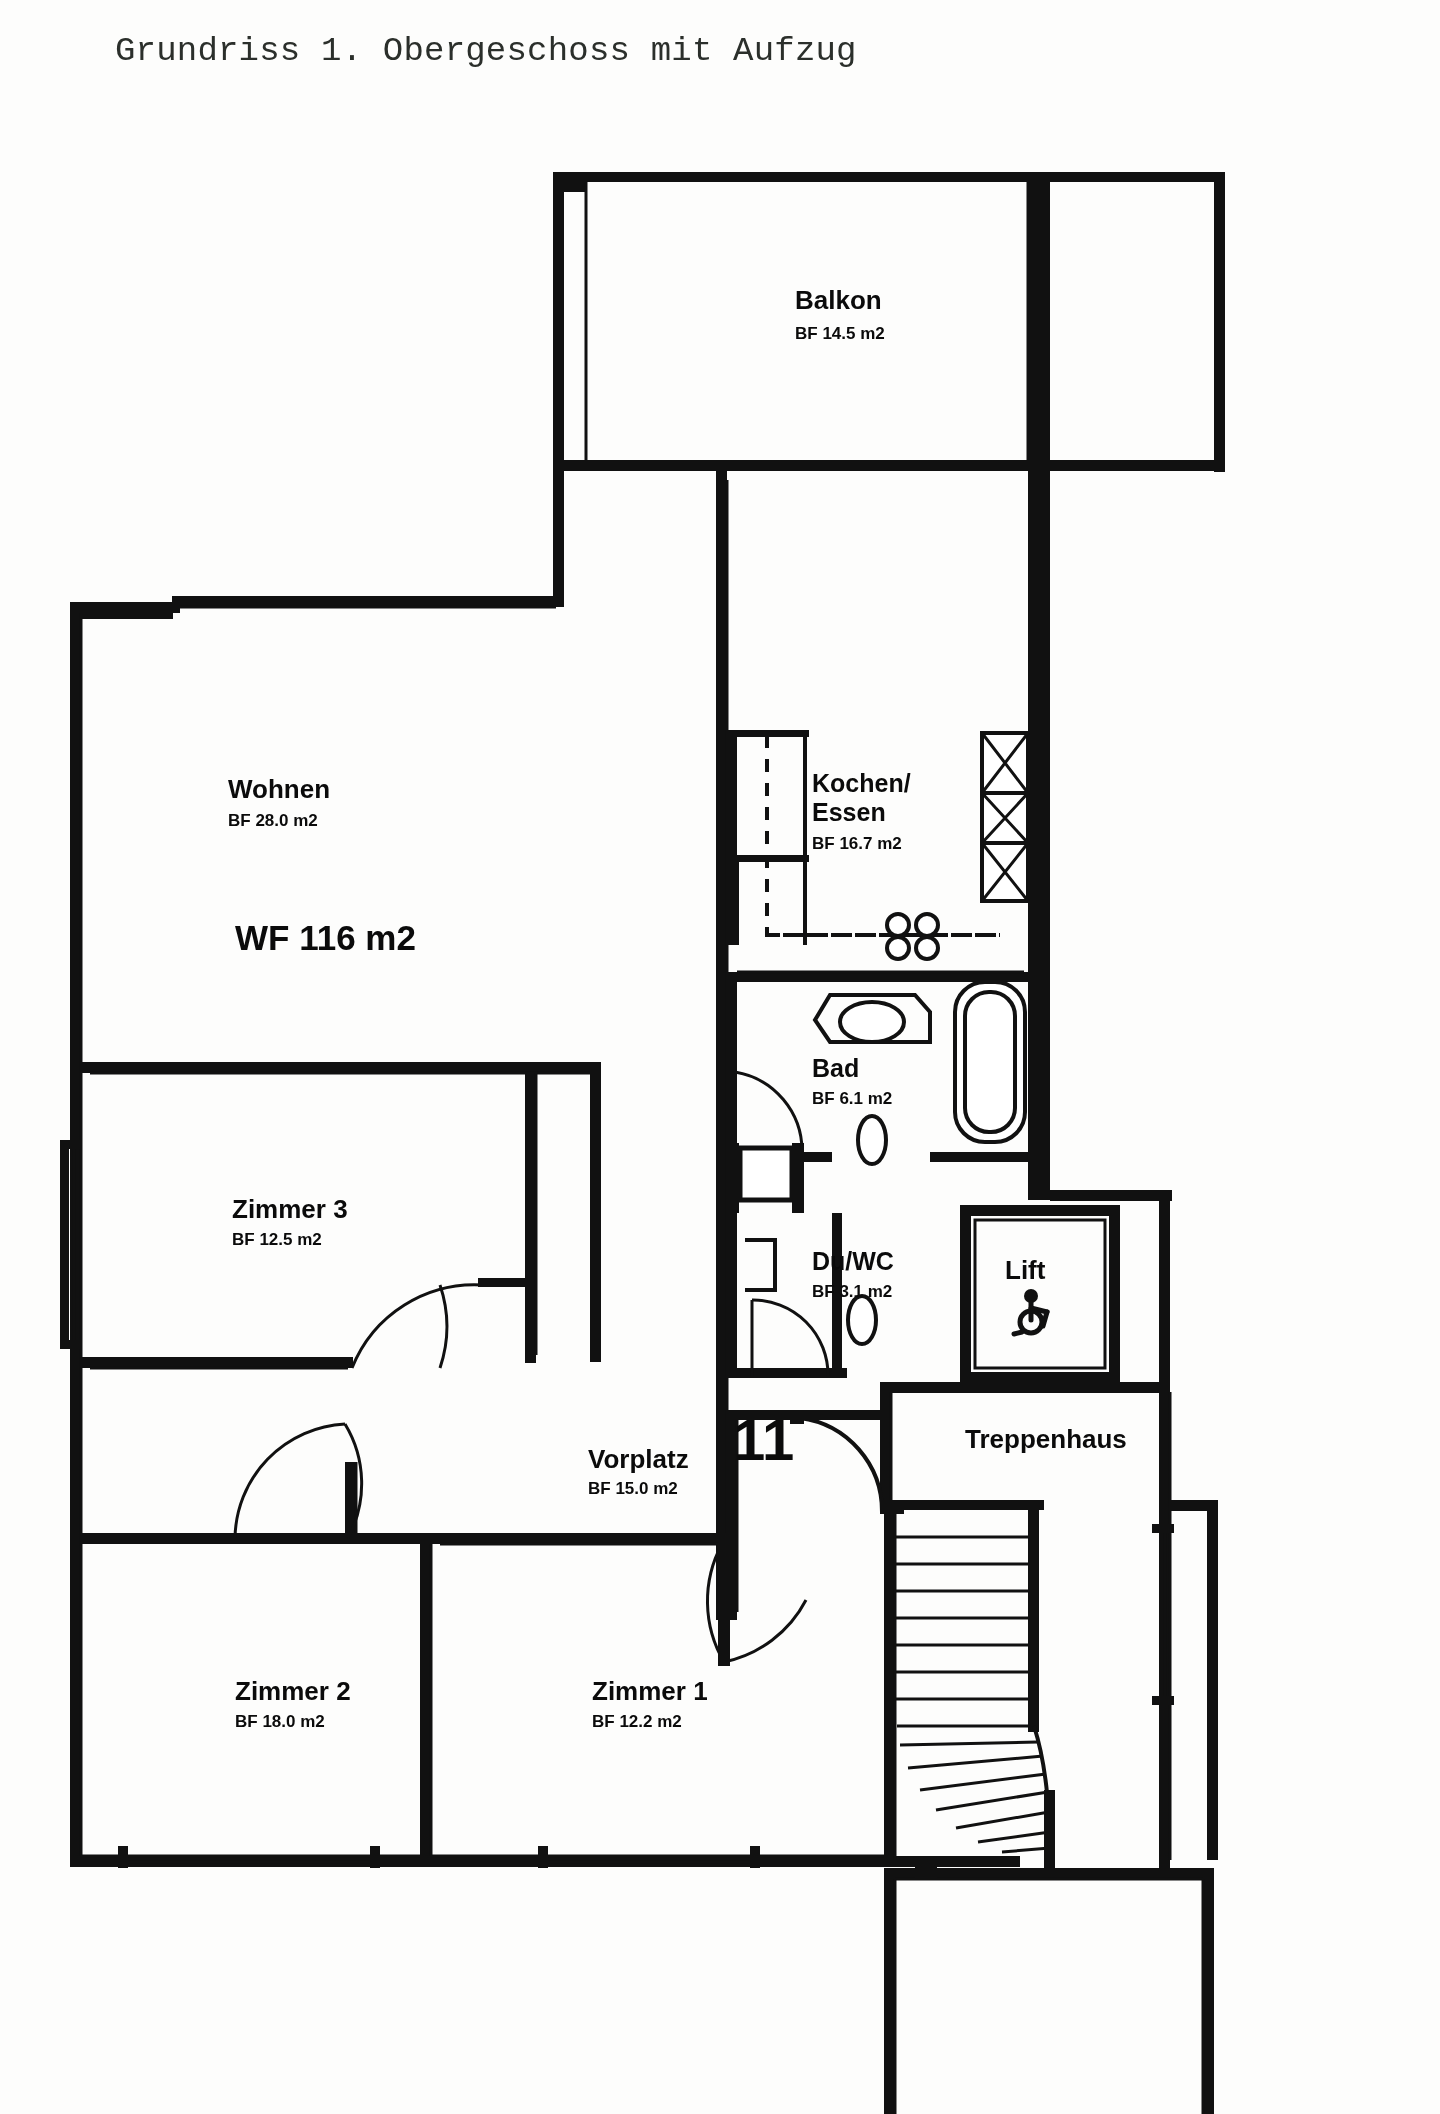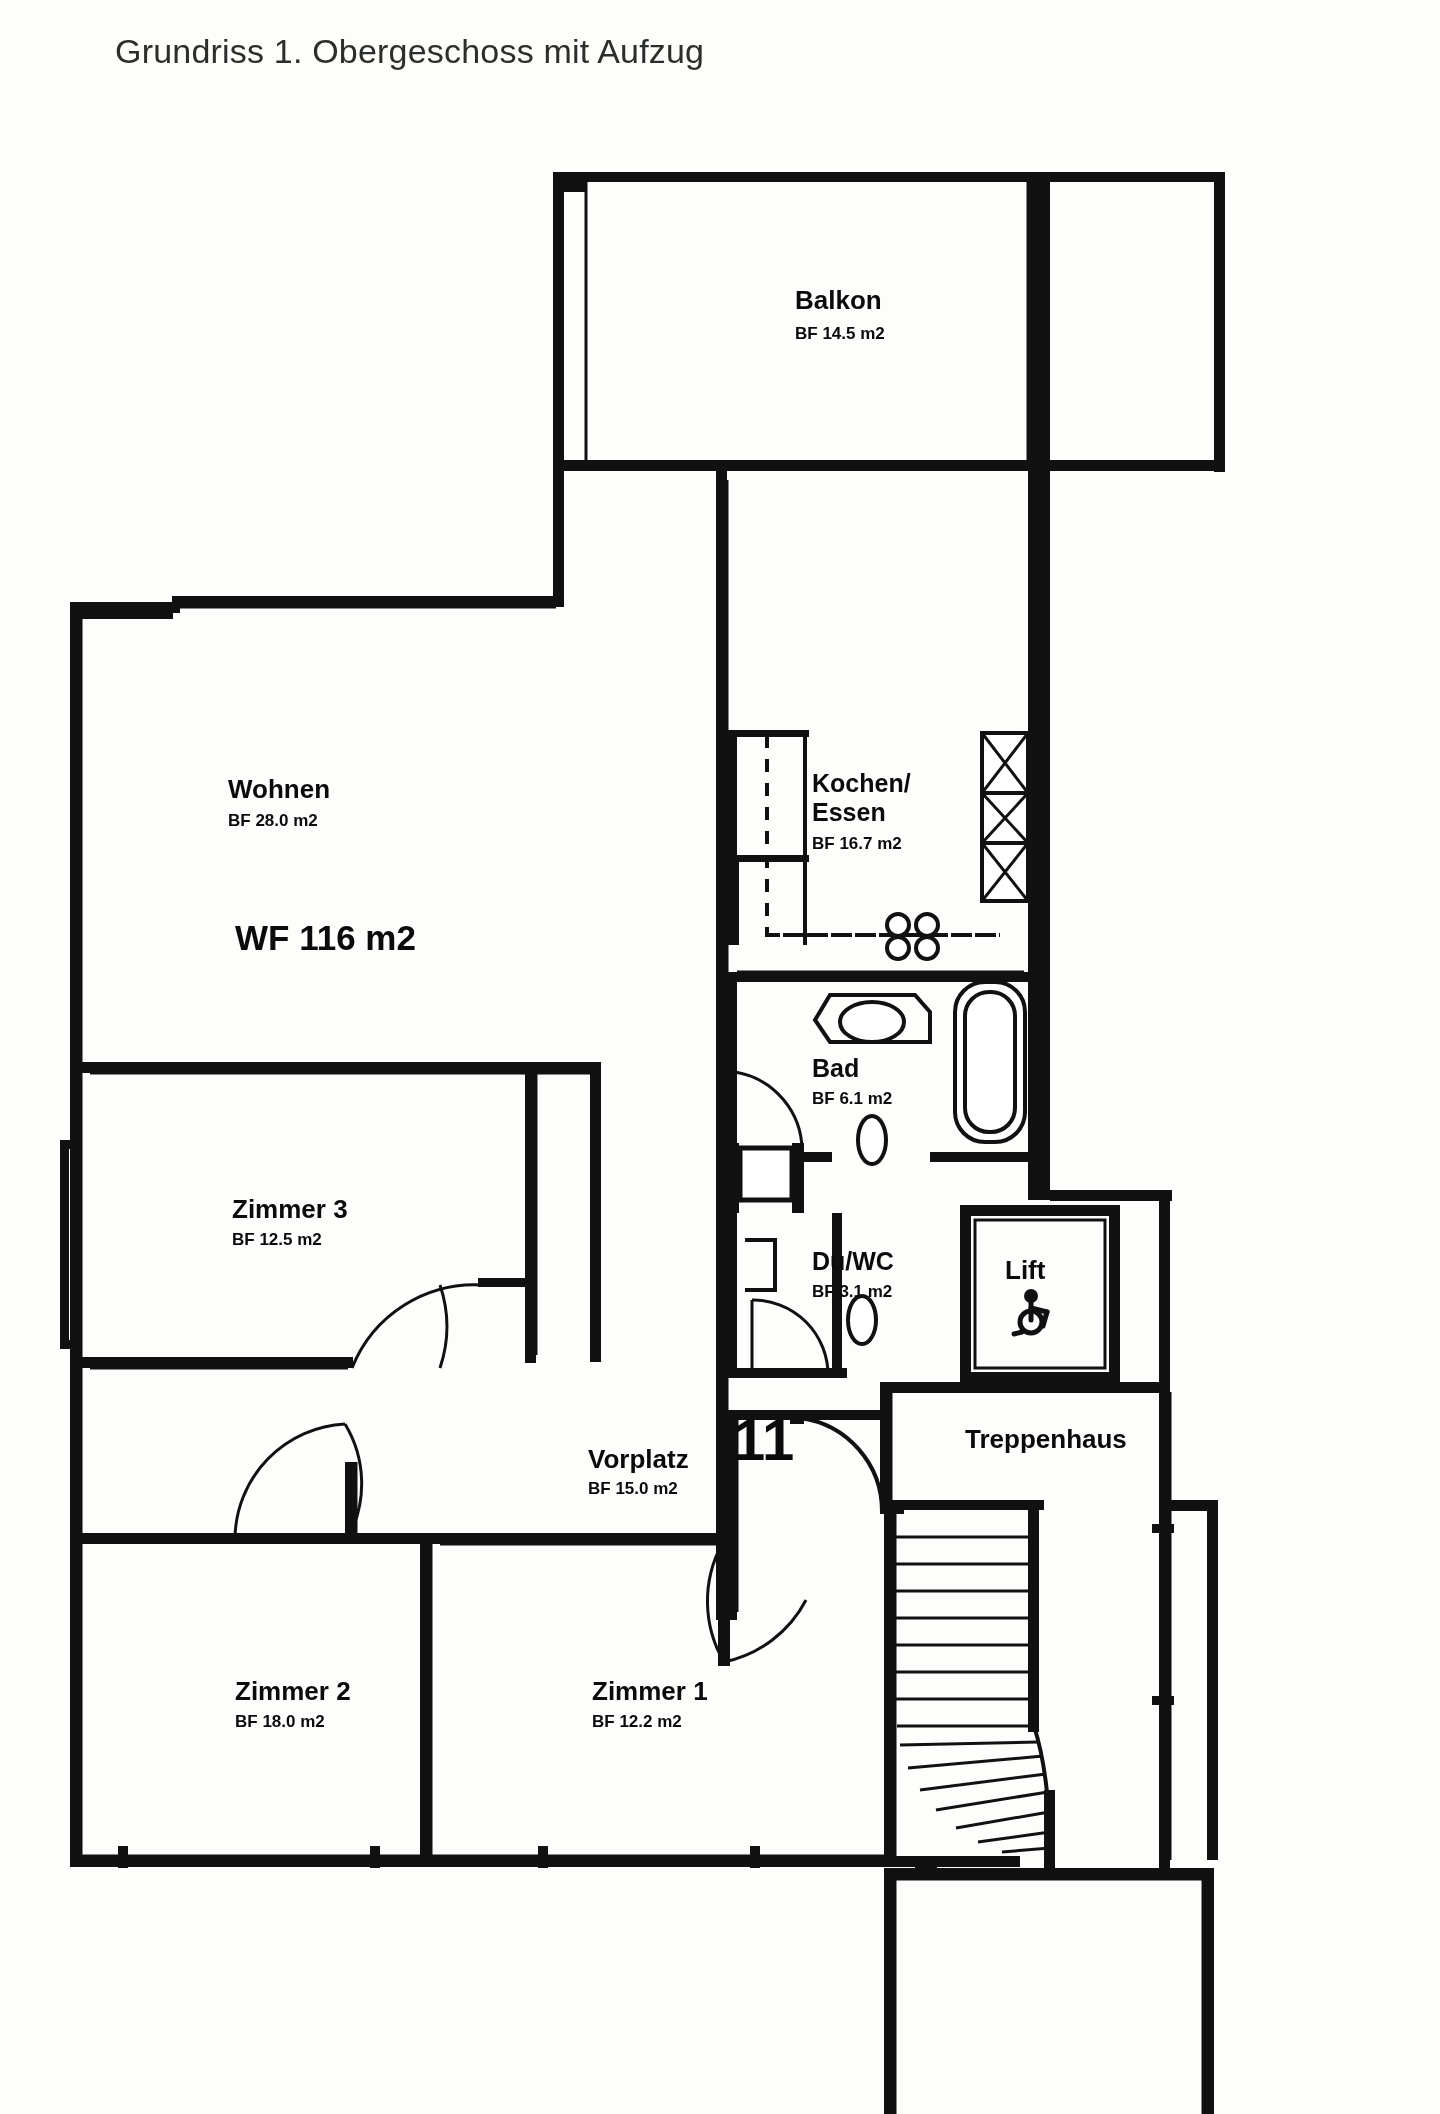--- a/index.html
+++ b/index.html
@@ -17,21 +17,21 @@
   #page {
     position: relative;
     width: 1440px;
     height: 2114px;
     background: #fdfdfc;
   }
   #plan-title {
     position: absolute;
     left: 115px;
     top: 32px;
-    font-family: Liberation Sans, sans-serif;
+    font-family: Liberation Mono, monospace;
     font-size: 34px;
     font-weight: 400;
     color: #2b2f2b;
     letter-spacing: 0.2px;
     white-space: nowrap;
   }
   #floorplan-svg {
     position: absolute;
     left: 0;
     top: 0;

